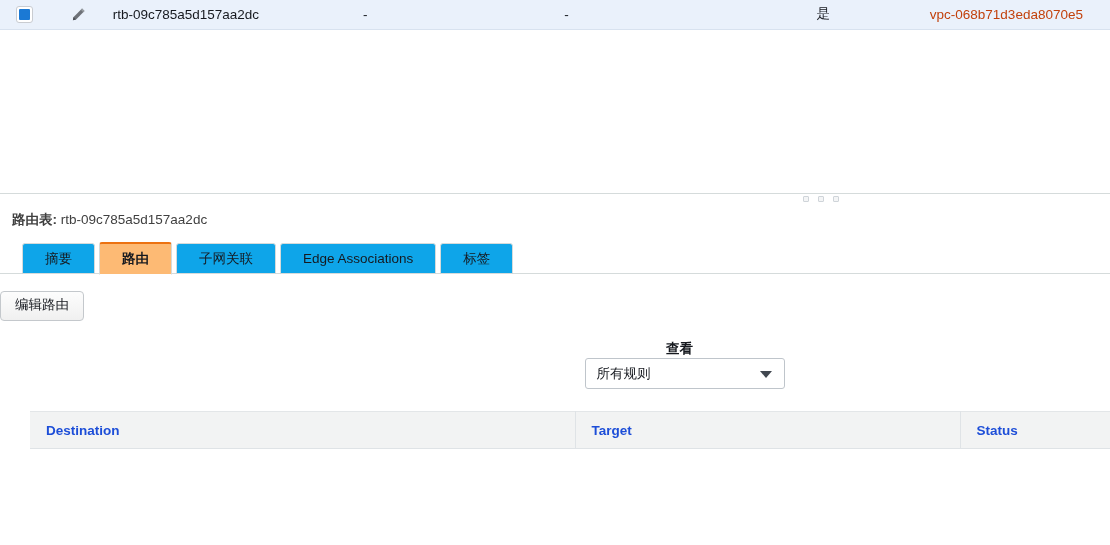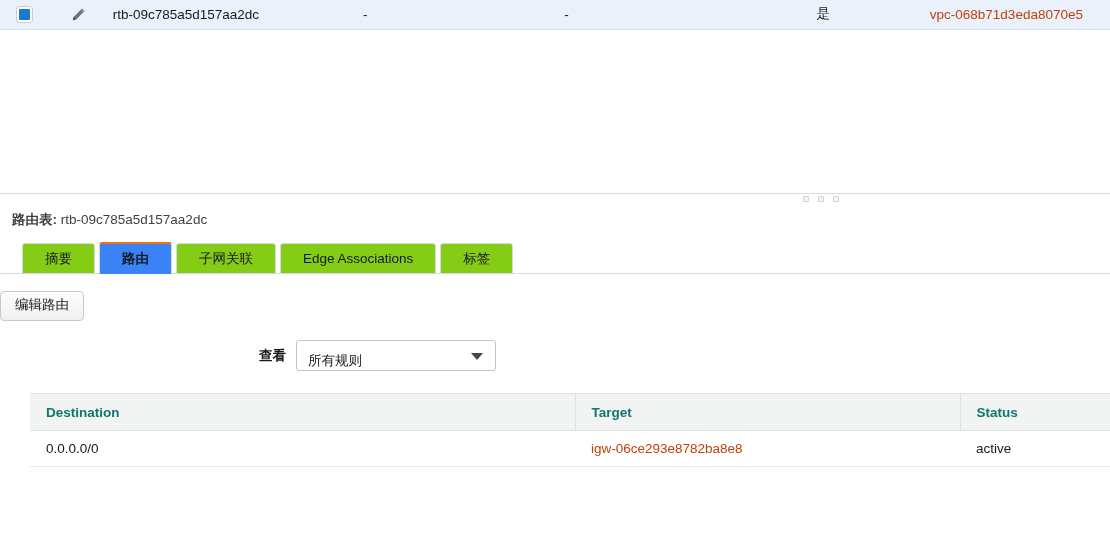--- a/index.html
+++ b/index.html
@@ -114,30 +114,30 @@
     position: relative;
     z-index: 2;
   }
   .tab {
     height: 31px;
     line-height: 29px;
     padding: 0 22px;
     margin-right: 4px;
     font-size: 13.5px;
     color: #16191f;
-    background: #84cc16;
+    background: #0ea5e9;
     border: 1px solid #d5dbdb;
     border-bottom: 1px solid #d5dbdb;
     border-radius: 3px 3px 0 0;
     cursor: pointer;
     white-space: nowrap;
     text-align: center;
   }
   .tab.active {
-    background: #3b82f6;
+    background: #fdba74;
     border-top: 2px solid #ec7211;
     border-left: 1px solid #d5dbdb;
     border-right: 1px solid #d5dbdb;
     border-bottom: 1px solid #ffffff;
     font-weight: bold;
     height: 33px;
     line-height: 29px;
     margin-bottom: -1px;
   }
 
@@ -155,36 +155,37 @@
     cursor: pointer;
     line-height: 1;
     font-family: Liberation Mono, monospace;
   }
 
   .filter-row {
     margin-top: 19px;
     display: flex;
     align-items: center;
     padding-left: 259px;
+    flex-direction: column;
   }
   .filter-label {
     font-size: 13.5px;
     font-weight: bold;
     color: #16191f;
     margin-right: 10px;
   }
   .select-box {
     position: relative;
     width: 200px;
     height: 31px;
     border: 1px solid #bfc5cb;
     border-radius: 3px;
     background: #fff;
     display: flex;
-    align-items: flex-end;
+    align-items: center;
     cursor: pointer;
   }
   .select-value {
     font-size: 13.5px;
     color: #16191f;
     padding-left: 11px;
   }
   .caret {
     position: absolute;
     right: 12px; top: 50%;
@@ -201,21 +202,21 @@
     width: 1080px;
     margin-left: 30px;
     border-collapse: collapse;
     table-layout: fixed;
   }
   .routes-table thead th {
     background: #f2f3f3;
     height: 37px;
     font-size: 13.5px;
     font-weight: bold;
-    color: #0f766e;
+    color: #1d4ed8;
     text-align: left;
     padding: 0 0 0 16px;
     border-top: 1px solid #e3e6e8;
     border-bottom: 1px solid #dfe3e6;
     border-right: 1px solid #dfe3e6;
   }
   .routes-table thead th:last-child { border-right: none; }
   .routes-table tbody td {
     height: 36px;
     font-size: 13.5px;
@@ -300,23 +301,16 @@
 
   <table class="routes-table">
     <thead>
       <tr>
         <th class="col-dest">Destination</th>
         <th class="col-target">Target</th>
         <th class="col-status">Status</th>
       </tr>
     </thead>
     <tbody>
-      <tr>
-        <td>0.0.0.0/0</td>
-        <td>
-          <a class="link">igw-06ce293e8782ba8e8</a>
-        </td>
-        <td class="status-active">active</td>
-      </tr>
     </tbody>
   </table>
 
 </div>
 
 </body></html>

